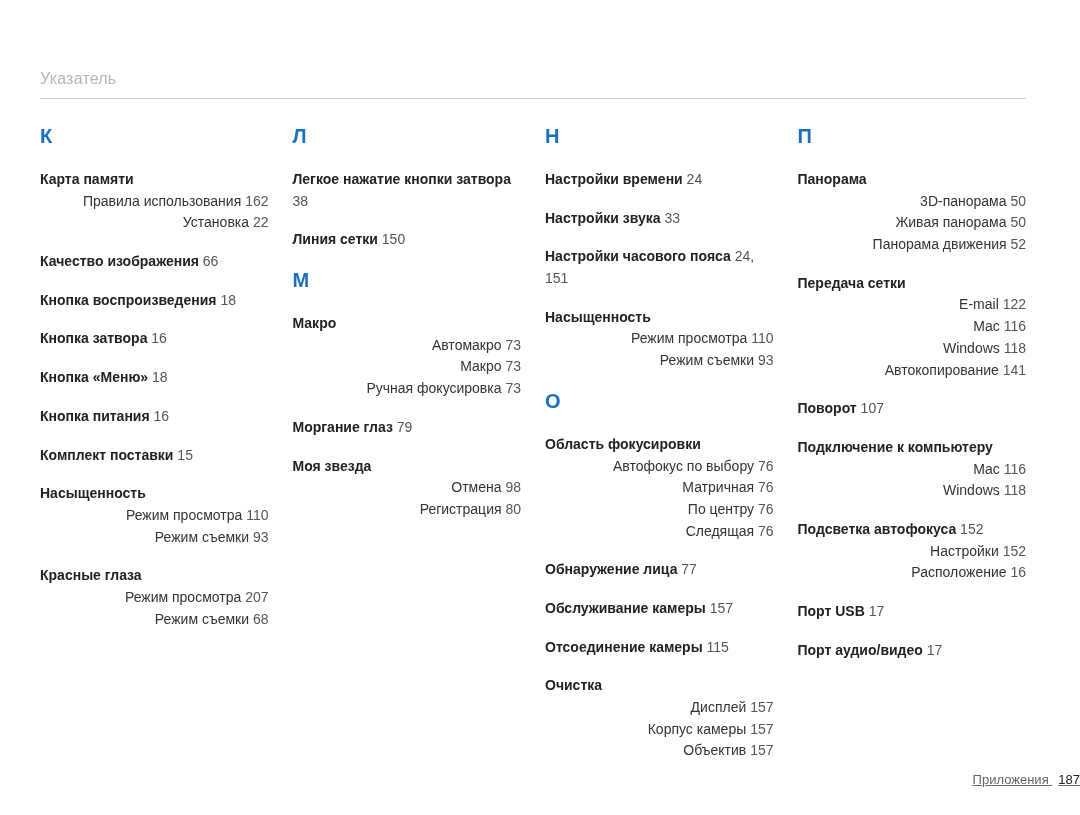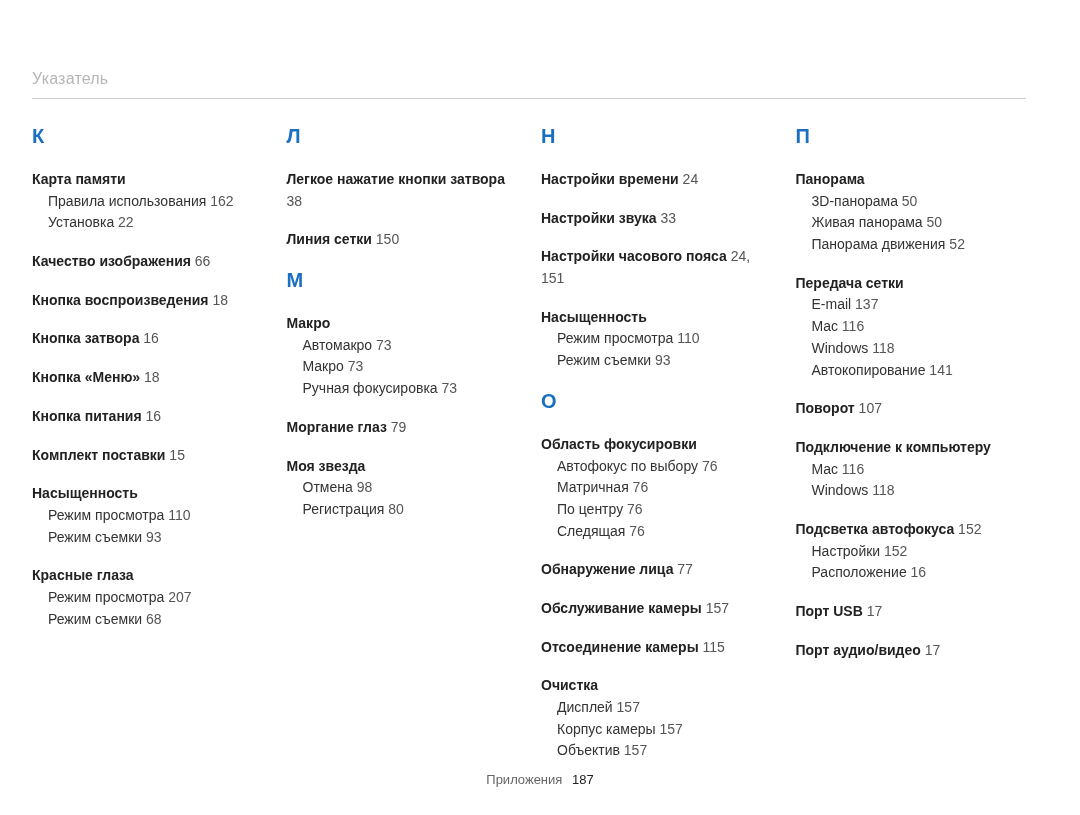--- a/index.html
+++ b/index.html
@@ -5,21 +5,21 @@
   html, body {
     margin: 0;
     padding: 0;
     width: 1080px;
     height: 815px;
     background: #fff;
     font-family: Arial, Helvetica, sans-serif;
     color: #222;
   }
   .page {
-    padding: 70px 54px 0 32px;
+    padding: 70px 54px 0 40px;
     box-sizing: border-box;
     position: relative;
     height: 100%;
   }
   .breadcrumb {
     font-size: 16px;
     color: #b6b6b6;
     margin-bottom: 10px;
     letter-spacing: 0.2px;
   }
@@ -50,32 +50,34 @@
   .entry-title {
     font-weight: 700;
     margin-top: 17px;
   }
   .pg {
     font-weight: 400;
     color: #555;
   }
   .subs {
     margin-left: 16px;
+    text-align: right;
   }
   .sub {
     color: #333;
   }
   .footer {
     position: absolute;
     bottom: 28px;
     left: 0;
     right: 0;
-    text-align: center;
+    text-align: right;
     font-size: 13px;
     color: #666;
+    text-decoration: underline;
   }
   .footer .num {
     color: #222;
     margin-left: 6px;
   }
 </style>
 </head>
 <body>
 
 <div class="page">
@@ -208,21 +210,21 @@
           <div class="entry-title">Панорама</div>
           <div class="subs">
             <div class="sub">3D-панорама  <span class="pg">50</span></div>
             <div class="sub">Живая панорама  <span class="pg">50</span></div>
             <div class="sub">Панорама движения  <span class="pg">52</span></div>
           </div>
         </div>
         <div class="entry">
           <div class="entry-title">Передача сетки</div>
           <div class="subs">
-            <div class="sub">E-mail  <span class="pg">137</span></div>
+            <div class="sub">E-mail  <span class="pg">122</span></div>
             <div class="sub">Mac  <span class="pg">116</span></div>
             <div class="sub">Windows  <span class="pg">118</span></div>
             <div class="sub">Автокопирование  <span class="pg">141</span></div>
           </div>
         </div>
         <div class="entry">
           <div class="entry-title">Поворот  <span class="pg">107</span></div>
         </div>
         <div class="entry">
           <div class="entry-title">Подключение к компьютеру</div>

